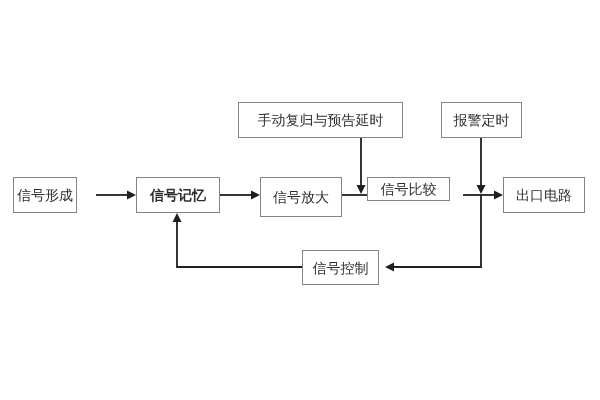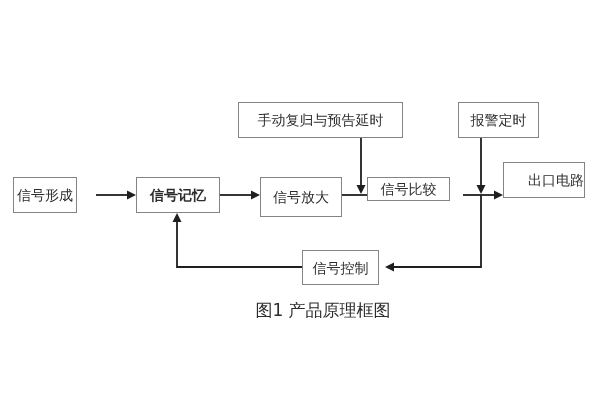--- a/index.html
+++ b/index.html
@@ -43,23 +43,23 @@
     align-items: center;
     justify-content: center;
     font-size: 14px;
     line-height: 1;
     white-space: nowrap;
   }
   .node-signal-formation      { left: 13px;  top: 177px; width: 64px;  height: 36px; }
   .node-signal-memory         { left: 136px; top: 177px; width: 84px;  height: 36px; font-weight: bold; }
   .node-signal-amplification  { left: 260px; top: 177px; width: 82px;  height: 40px; }
   .node-signal-comparison     { left: 367px; top: 177px; width: 83px;  height: 24px; }
-  .node-output-circuit        { left: 503px; top: 162px; width: 82px;  height: 36px; justify-content: flex-end; }
+  .node-output-circuit        { left: 503px; top: 177px; width: 82px;  height: 36px; }
   .node-manual-reset-delay    { left: 238px; top: 102px; width: 165px; height: 36px; }
-  .node-alarm-timing          { left: 458px; top: 102px; width: 81px;  height: 36px; }
+  .node-alarm-timing          { left: 441px; top: 102px; width: 81px;  height: 36px; }
   .node-signal-control        { left: 302px; top: 250px; width: 77px;  height: 35px; }
   .caption {
     position: absolute;
     left: 123px; top: 299px;
     width: 400px;
     text-align: center;
     font-size: 17px;
     color: var(--text);
   }
 </style>
@@ -136,15 +136,14 @@
   </div>
 
   <div class="node node-alarm-timing">
     <span>报警定时</span>
   </div>
 
   <div class="node node-signal-control">
     <span>信号控制</span>
   </div>
 
-  <div class="caption">图1 产品原理框图</div>
 
 </div>
 
 </body></html>

